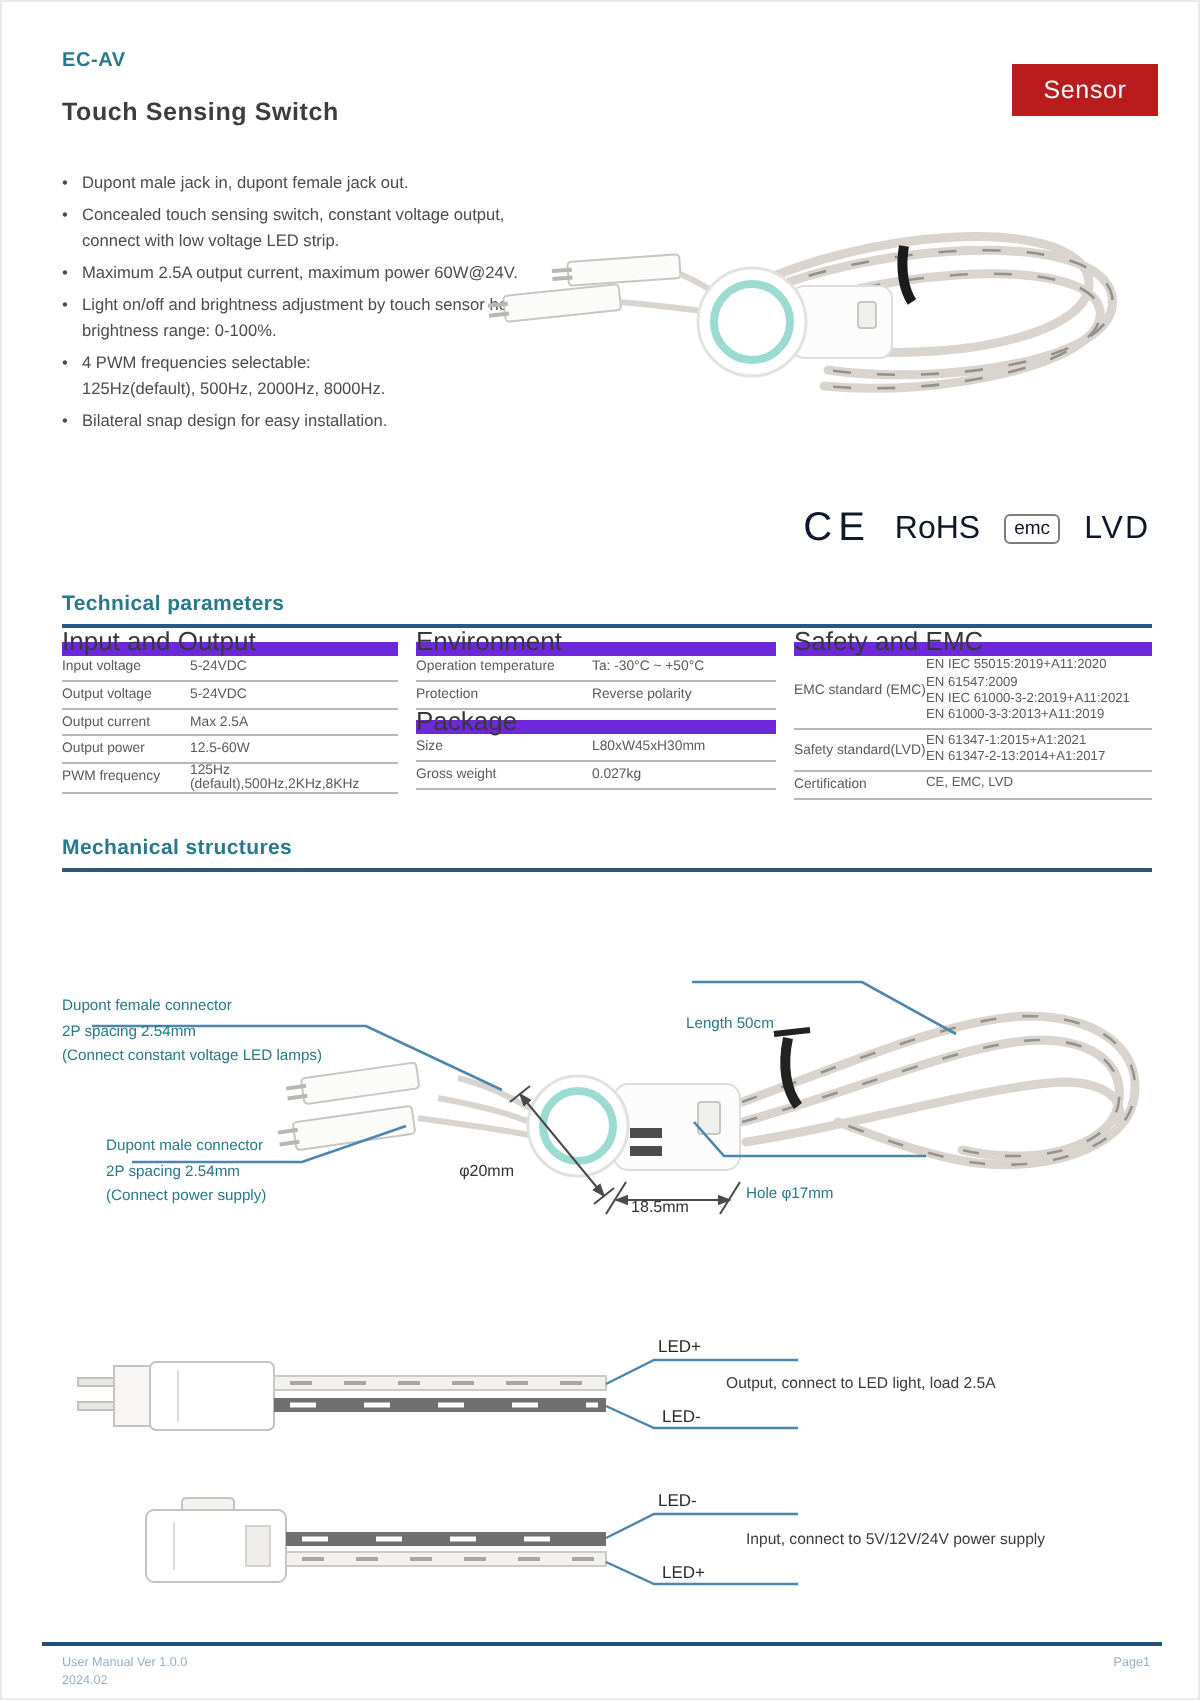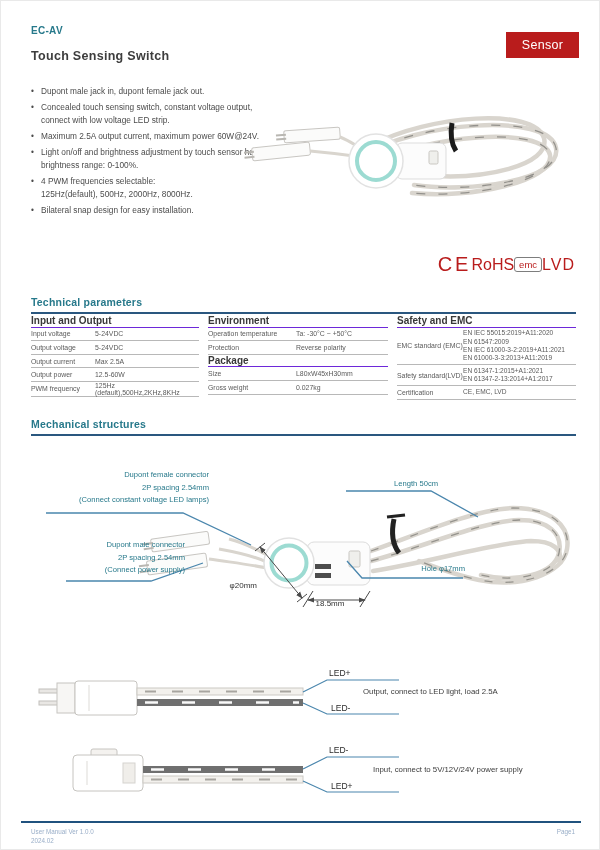--- a/index.html
+++ b/index.html
@@ -18,48 +18,48 @@
   .badge { left:505px; top:31px; width:73px; height:26px; background:#b91c1c; color:#ffffff;
            font-size:12.5px; display:flex; align-items:center; justify-content:center; letter-spacing:0.3px; }
 
   
   .features { left:30px; top:84px; width:300px; list-style:none; }
   .features li { position:relative; padding-left:10px; font-size:8.3px; line-height:13px;
                  color:#4c4c4c; margin-bottom:3px; }
   .features li::before { content:"•"; position:absolute; left:0; top:0; color:#4c4c4c; }
 
   
-  .certs { left:auto; right:24px; top:252px; display:flex; align-items:center; color:#b91c1c; }
+  .certs { left:auto; right:24px; top:252px; display:flex; align-items:center; gap:12px; color:#0f172a; }
   .ce { font-size:20px; letter-spacing:3px; }
   .rohs { font-size:16px; font-weight:400; }
   .emcbox { border:1.2px solid #7d7d7d; border-radius:3px; padding:0 4px; font-size:9.5px; line-height:13px; }
   .lvd { font-size:16px; letter-spacing:1px; }
 
   
   .section-h { font-size:10.5px; font-weight:700; color:#27798b; letter-spacing:0.2px;
                padding-bottom:4px; border-bottom:2px solid #2a577f; }
   .sec-tech { left:30px; top:295px; width:545px; }
   .sec-mech { left:30px; top:417px; width:545px; }
 
   
   .tech-table { display:grid; grid-template-columns:168px 180px 179px; column-gap:9px; margin-top:1px; }
-  .thead { height:12.6px; line-height:12.6px; font-size:10px; font-weight:700; color:#383838;
-           border-bottom:1px solid #6d28d9; }
+  .thead { height:12.6px; line-height:12.6px; font-size:13px; font-weight:400; color:#383838;
+           border-bottom:7px solid #6d28d9; }
   .trow { display:flex; align-items:center; min-height:13.6px; border-bottom:1px solid #b8b8b8;
           font-size:6.9px; color:#5a5a5a; }
   .trow .tlabel { flex:none; }
   .c1 .tlabel { width:64px; }
   .c2 .tlabel { width:88px; }
   .c3 .tlabel { width:66px; }
   .tvalue { flex:1; }
   .c3 .trow { align-items:center; padding:1.5px 0; }
   .c3 .tvalue { font-size:6.6px; line-height:8.4px; }
 
   
-  .teal-label { color:#27798b; font-size:7.6px; line-height:12.5px; text-align:right; white-space:pre-line; }
+  .teal-label { color:#27798b; font-size:7.6px; line-height:12.5px; text-align:left; white-space:pre-line;margin-top:28px; }
   .dim-label { color:#333333; font-size:8px; text-align:center; }
 
   
   .wrow { left:30px; width:545px; height:72px; }
   .led-label { font-size:8.5px; color:#2b2b2b; }
   .wire-desc { font-size:7.8px; color:#3b3b3b; }
 
   
   .footer-line { left:20px; top:820px; width:560px; height:2px; background:#20527e; }
   .footer-left { left:30px; top:826px; font-size:6.3px; line-height:9px; color:#99aec8; }

